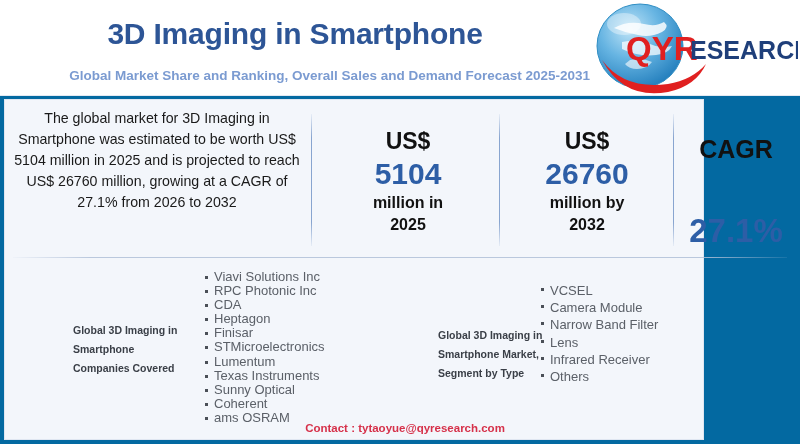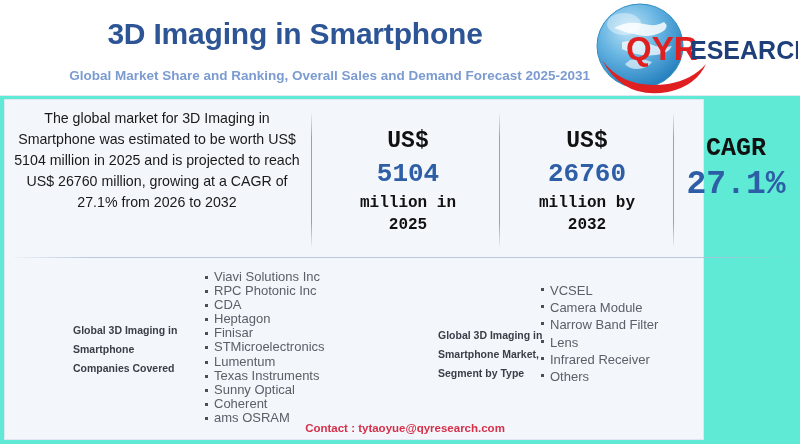--- a/index.html
+++ b/index.html
@@ -11,21 +11,21 @@
     height: 444px;
     background: #ffffff;
     font-family: "Liberation Sans", sans-serif;
     overflow: hidden;
   }
 
   .poster {
     position: relative;
     width: 800px;
     height: 444px;
-    background: #5eead4;
+    background: #0369a1;
     box-sizing: border-box;
   }
 
   
   .header {
     position: relative;
     height: 96px;
     background: #ffffff;
     border-bottom: 1px solid #e3e9f2;
     box-sizing: border-box;
@@ -115,45 +115,44 @@
       rgba(160,185,220,0.15));
   }
   .vdiv.d1 { left: 306px; }
   .vdiv.d2 { left: 494px; }
   .vdiv.d3 { left: 668px; }
 
   .stat {
     position: absolute;
     top: 26px;
     text-align: center;
-    font-family: Liberation Mono, monospace;
   }
   .stat .s-top {
     font-size: 23px;
     font-weight: bold;
     color: #111111;
     line-height: 30px;
   }
   .stat .s-big {
-    font-size: 26px;
+    font-size: 30px;
     font-weight: bold;
     color: #2d5ea6;
     line-height: 36px;
   }
   .stat .s-sub {
     font-size: 16px;
     font-weight: bold;
     color: #111111;
     line-height: 22px;
   }
   .stat.s1 { left: 318px; width: 170px; }
   .stat.s2 { left: 502px; width: 160px; }
   .stat.s3 { left: 672px; width: 118px; top: 34px; }
   .stat.s3 .s-top { font-size: 25px; }
-  .stat.s3 .s-big { font-size: 33px; line-height: 42px; }
+  .stat.s3 .s-big { font-size: 33px; line-height: 42px; margin-top: 46px; }
 
   .hdiv {
     position: absolute;
     left: 8px;
     top: 157px;
     width: 774px;
     height: 1px;
     background: linear-gradient(to right,
       rgba(200,212,232,0.1),
       rgba(176,192,216,0.85) 10%,

